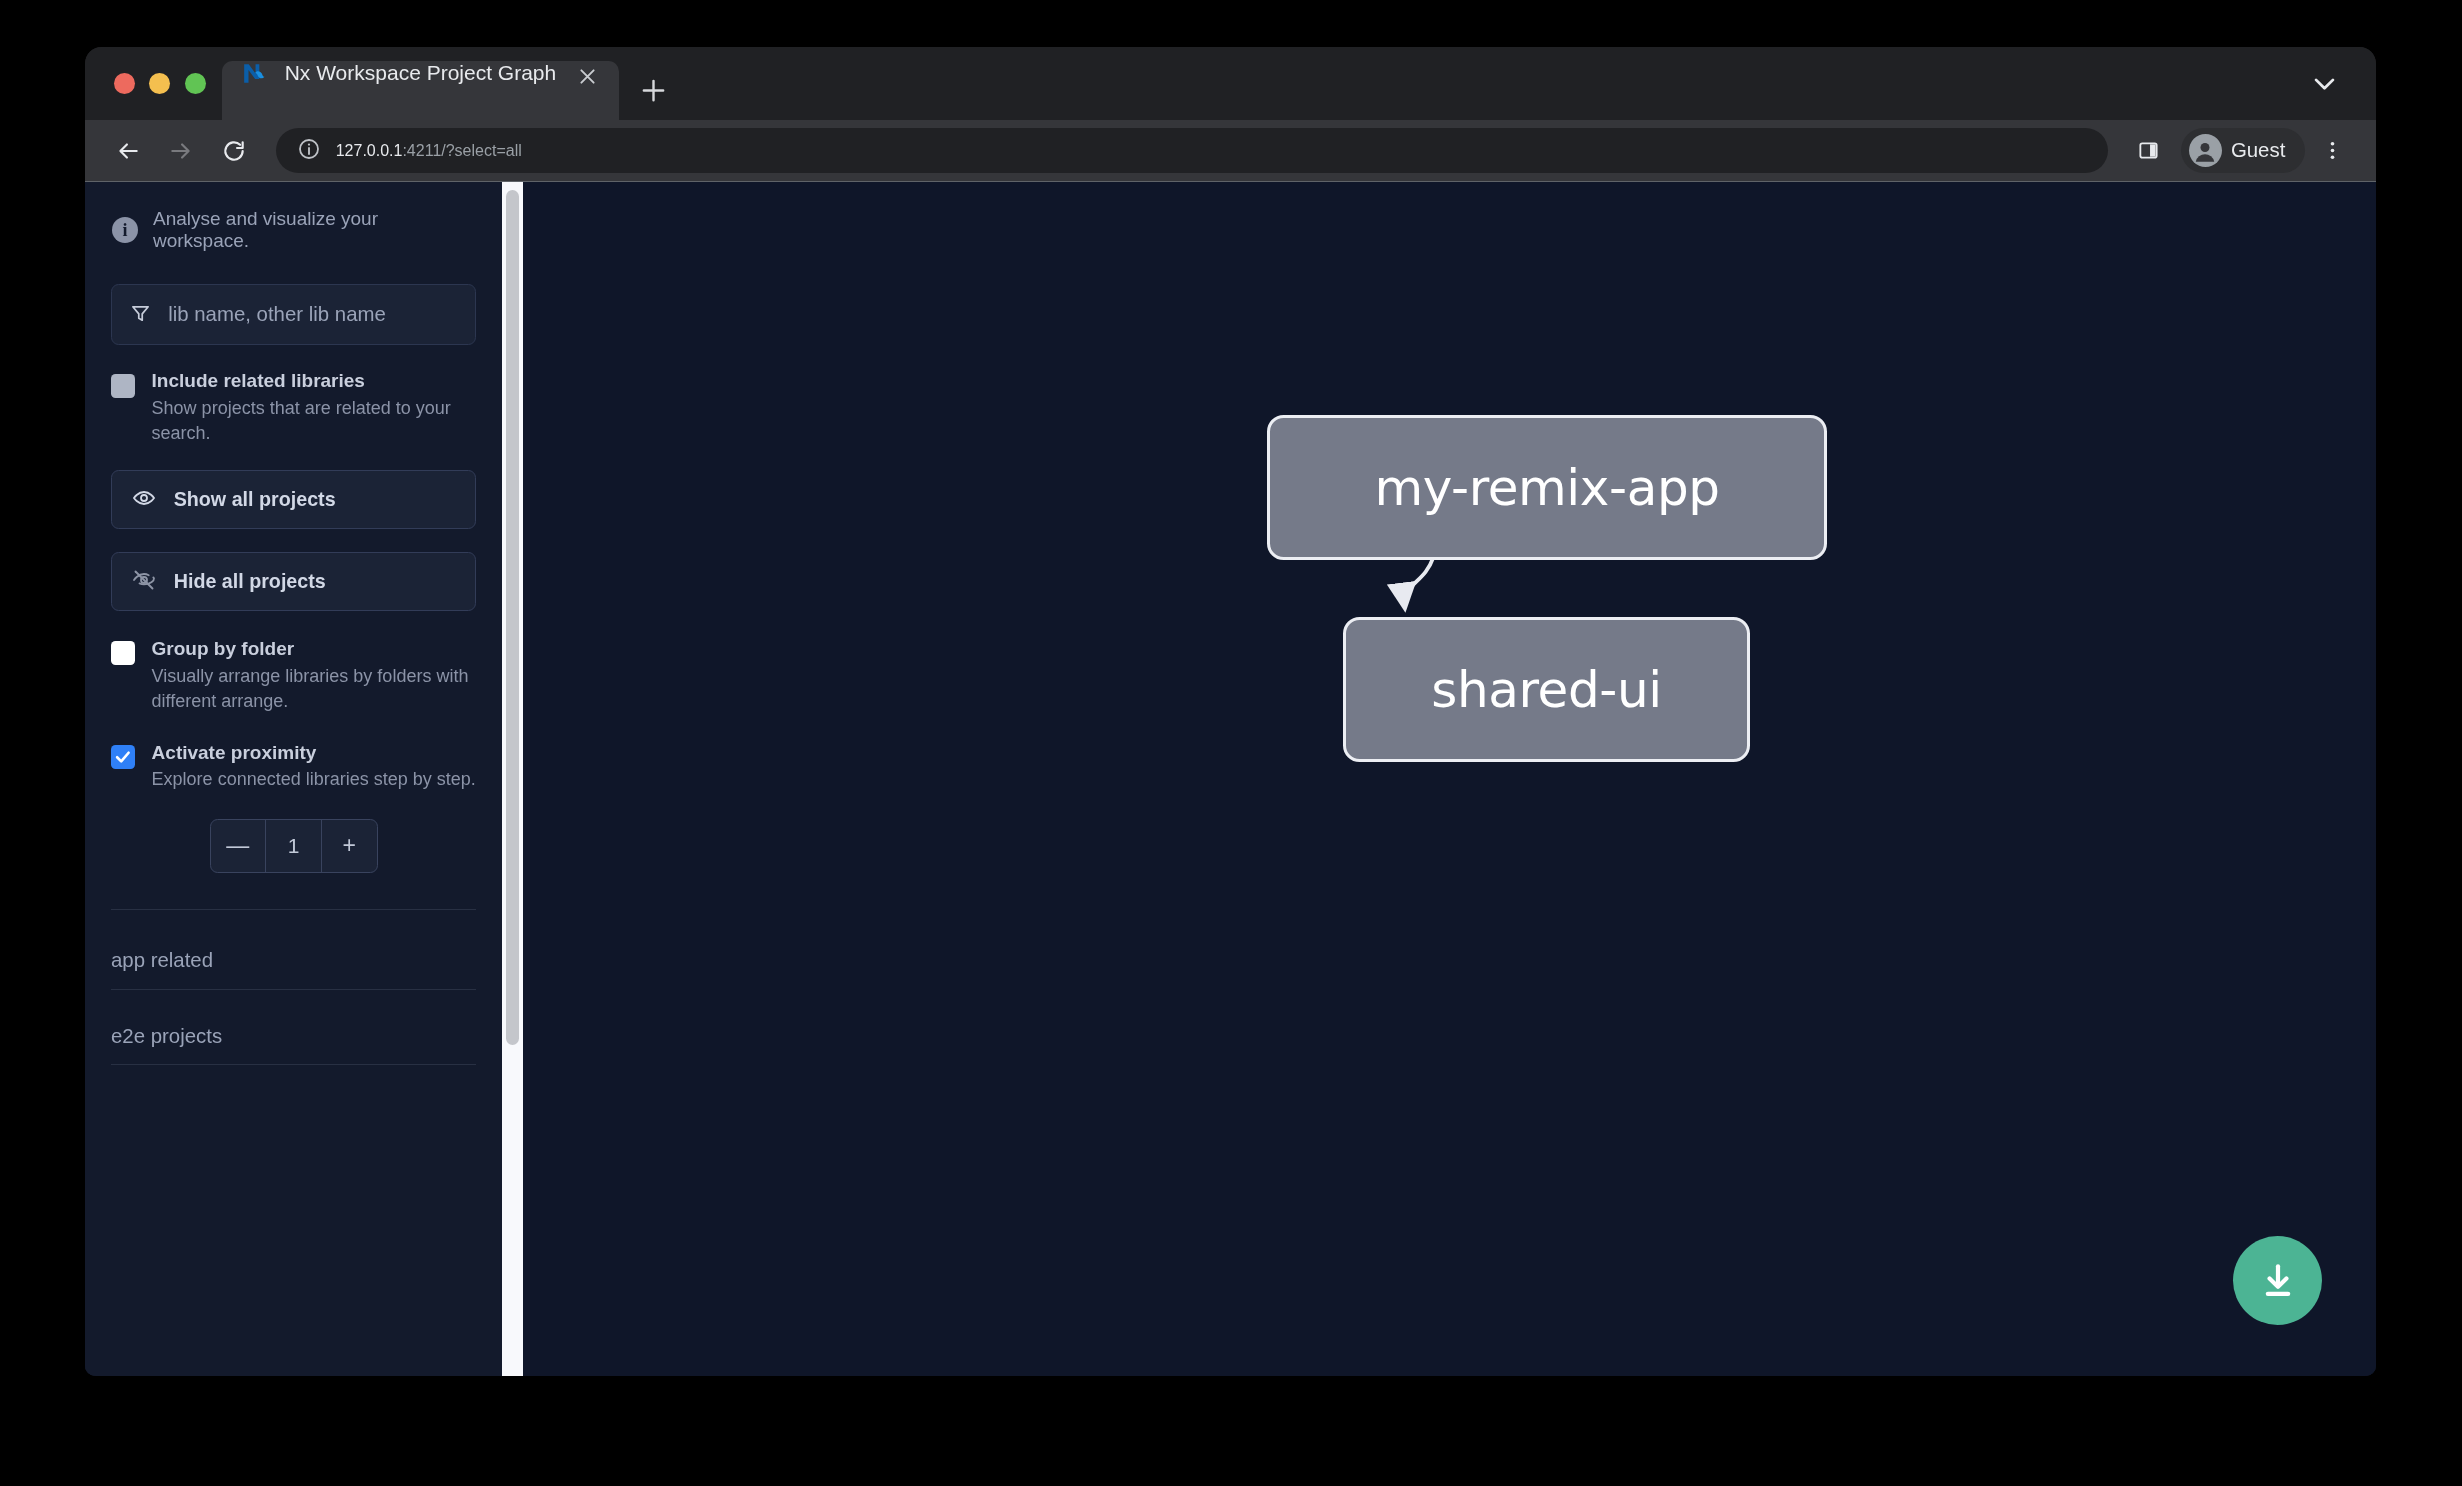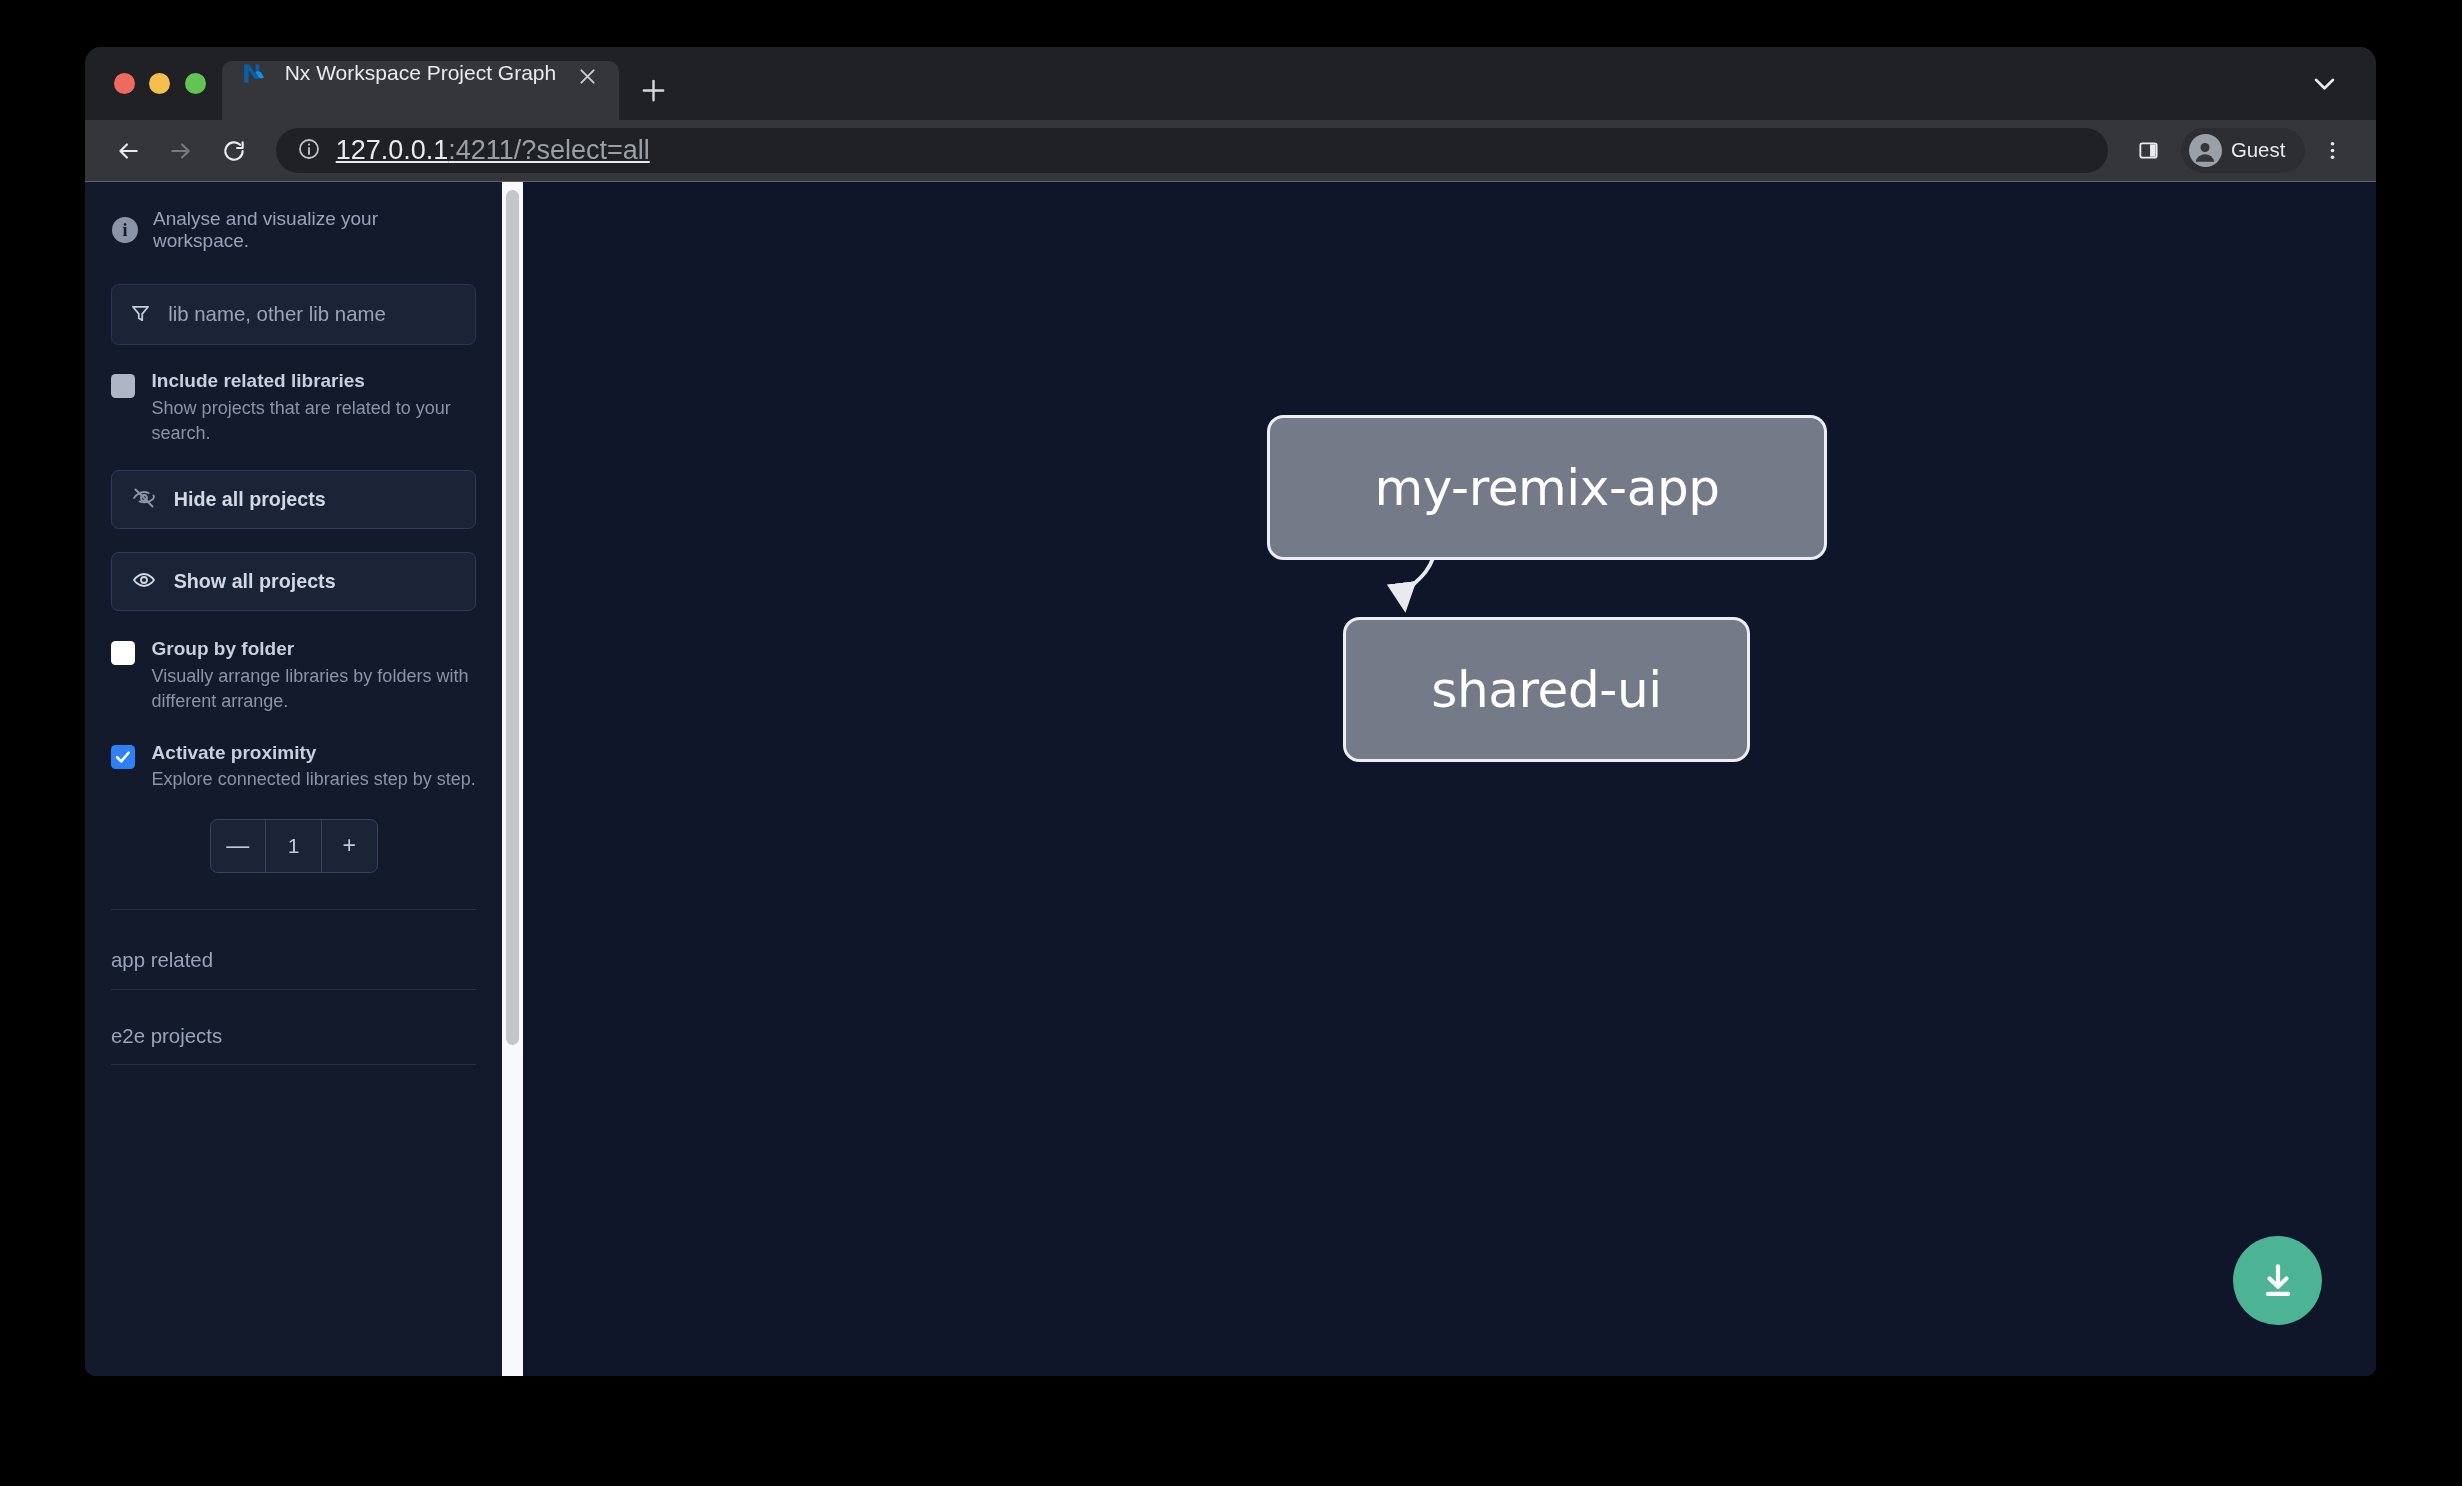--- a/index.html
+++ b/index.html
@@ -123,24 +123,23 @@
     margin-left: 12px;
     margin-right: 13.6px;
     background: #202124;
     border-radius: 23px;
     display: flex;
     align-items: center;
     padding: 0 21px;
     gap: 15px;
   }
   .omnibox-url {
-    font-size: 27px;
+    font-size: 16px;
     color: #e8eaed;
     white-space: nowrap;
-    text-decoration: underline;
   }
   .omnibox-url .url-dim { color: #9aa0a6; }
 
   .toolbar-icon {
     width: 42px; height: 42px;
     display: flex; align-items: center; justify-content: center;
     flex: 0 0 42px;
   }
   .profile-pill {
     height: 45px;
@@ -525,36 +524,36 @@
           <span class="cb grey"></span>
           <span class="check-texts">
             <span class="check-label">Include related libraries</span>
             <div class="check-desc">Show projects that are related to your search.</div>
           </span>
         </div>
 
         <div class="action-btn">
           <span>
             <svg viewBox="0 0 24 24" width="24" height="24">
+              <path d="M2 12s3.8-6 10-6 10 6 10 6-3.8 6-10 6S2 12 2 12z" stroke="#d2d8e6" stroke-width="1.8" fill="none"></path>
+              <circle cx="12" cy="12" r="3" stroke="#d2d8e6" stroke-width="1.8" fill="none"></circle>
+            </svg>
+          </span>
+          <span class="label">Show all projects</span>
+        </div>
+
+        <div class="action-btn">
+          <span>
+            <svg viewBox="0 0 24 24" width="24" height="24">
               <path d="M2 12s3.8-6 10-6c1.8 0 3.4.5 4.7 1.2M21.3 9.4c.4.5.7 1 .7 1 .3 2.3-3.8 6-10 6-1.7 0-3.2-.4-4.5-1" stroke="#8e95a6" stroke-width="1.8" fill="none" stroke-linecap="round"></path>
               <circle cx="12" cy="12" r="3" stroke="#8e95a6" stroke-width="1.8" fill="none"></circle>
               <path d="M3.5 3.5 L20.5 20.5" stroke="#8e95a6" stroke-width="1.9" stroke-linecap="round"></path>
             </svg>
           </span>
           <span class="label">Hide all projects</span>
-        </div>
-
-        <div class="action-btn">
-          <span>
-            <svg viewBox="0 0 24 24" width="24" height="24">
-              <path d="M2 12s3.8-6 10-6 10 6 10 6-3.8 6-10 6S2 12 2 12z" stroke="#d2d8e6" stroke-width="1.8" fill="none"></path>
-              <circle cx="12" cy="12" r="3" stroke="#d2d8e6" stroke-width="1.8" fill="none"></circle>
-            </svg>
-          </span>
-          <span class="label">Show all projects</span>
         </div>
 
         <div class="check-row tight">
           <span class="cb white"></span>
           <span class="check-texts">
             <span class="check-label">Group by folder</span>
             <div class="check-desc">Visually arrange libraries by folders with different arrange.</div>
           </span>
         </div>
 

